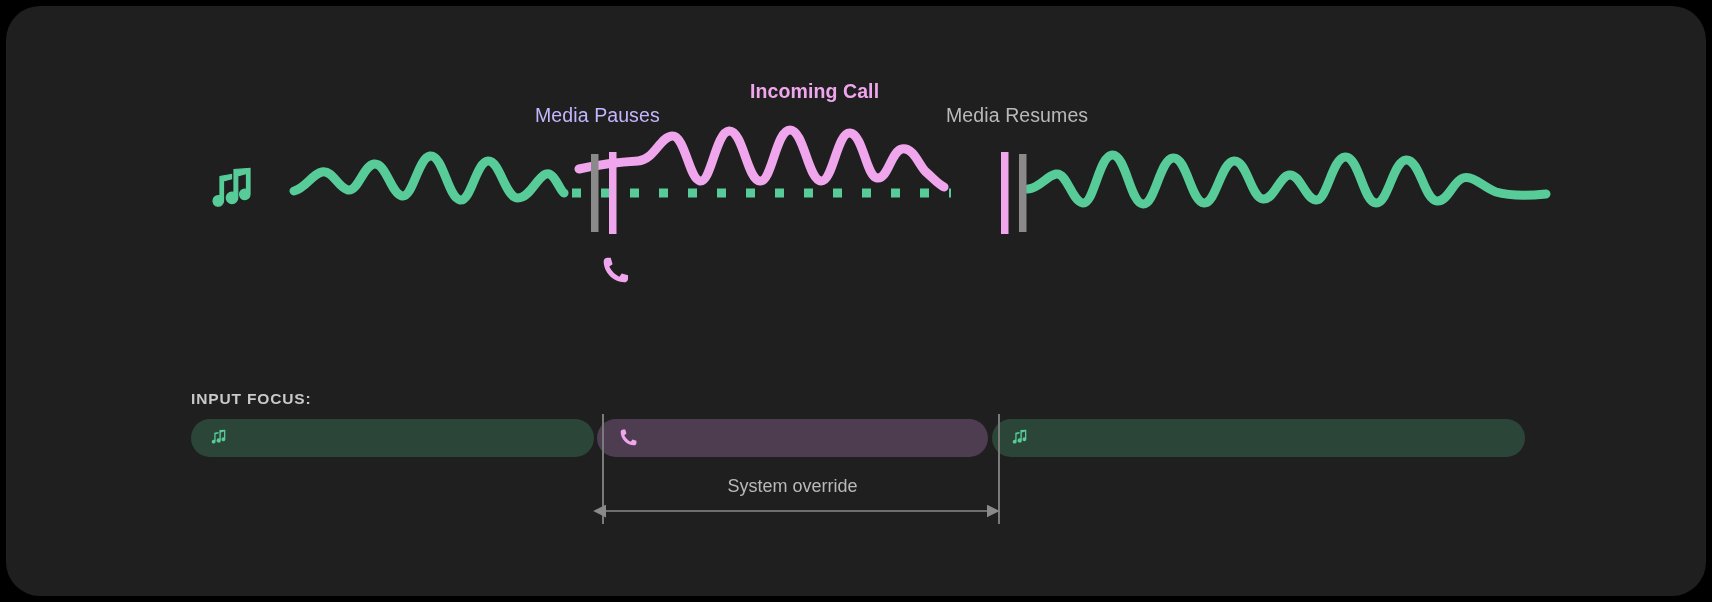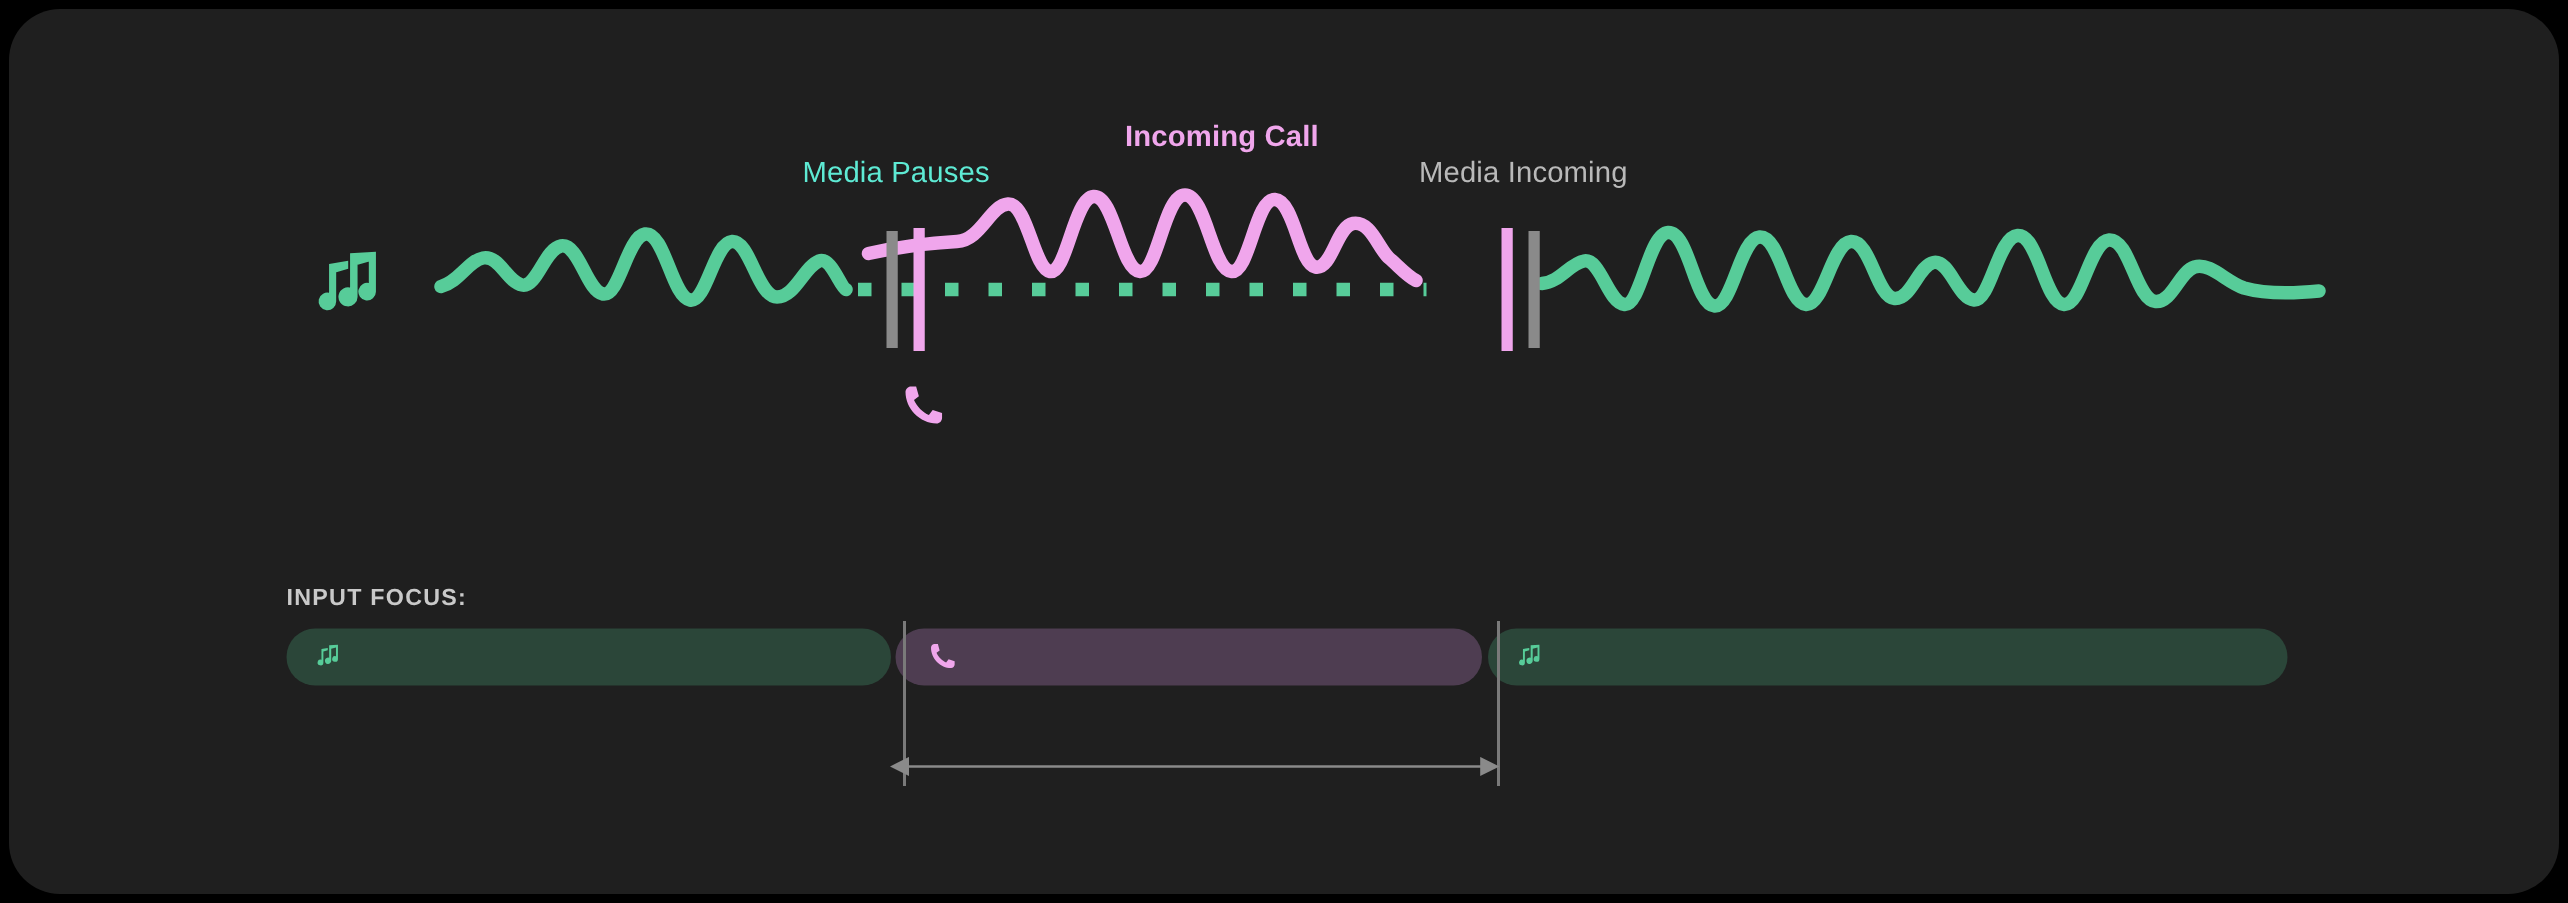--- a/index.html
+++ b/index.html
@@ -21,21 +21,21 @@
   #timeline{
     position:absolute;
     left:0; top:0; width:1700px; height:320px;
   }
   .lbl{
     position:absolute;
     white-space:nowrap;
     font-size:19.5px;
     letter-spacing:.1px;
   }
-  #lbl-pause{ left:529px; top:98px; color:#5eead4; }
+  #lbl-pause{ left:529px; top:98px; color:#c4b5fd; }
   #lbl-resume{ left:940px; top:98px; color:#b9b9b9; }
   #lbl-call{ left:744px; top:74px; color:#f0a6ec; font-weight:700; font-size:19.5px;}
   svg.wave{ position:absolute; left:0; top:0; }
   #phone-icon-mark{
     position:absolute; left:592px; top:248px;
     width:34px;height:34px;
   }
   #note-icon-mark{
     position:absolute; left:205px; top:155px;
     width:60px;height:60px;
@@ -73,21 +73,21 @@
 
     <svg id="note-icon-mark" viewBox="0 0 24 24">
       <g fill="#57cc99" stroke="#57cc99" stroke-width=".5">
         <path d="M9.2 3.4 L9.2 12.6 a2.3 2.3 0 1 0 1.5 2.1 L10.7 6.0 L14.2 5.0 L14.2 11.4 a2.1 2.1 0 1 0 1.4 2.0 L15.6 3.0 Z"></path>
         <path d="M3.6 6.2 L3.6 14.0 a2.1 2.1 0 1 0 1.4 1.95 L5.0 8.0 L8.2 7.1 L8.2 5.4 Z"></path>
       </g>
     </svg>
 
     <div class="lbl" id="lbl-pause">Media Pauses</div>
     <div class="lbl" id="lbl-call">Incoming Call</div>
-    <div class="lbl" id="lbl-resume">Media Incoming</div>
+    <div class="lbl" id="lbl-resume">Media Resumes</div>
 
     <svg class="wave" width="1700" height="320" viewBox="0 0 1700 320">
 
       <path fill="none" stroke="#57cc99" stroke-width="9" stroke-linecap="round" stroke-linejoin="round" d="M288 185
            C300 182 306 168 316 166 C327 164 332 182 342 184
            C352 186 357 160 368 158 C380 156 385 188 396 190
            C407 192 412 152 424 150 C437 148 442 192 454 194
            C465 196 470 156 482 155 C494 154 499 192 512 192
            C524 192 530 172 540 168 C548 165 554 185 558 187"></path>
 
@@ -150,20 +150,21 @@
         <g fill="#57cc99">
           <path d="M9.2 3.4 L9.2 12.6 a2.3 2.3 0 1 0 1.5 2.1 L10.7 6.0 L14.2 5.0 L14.2 11.4 a2.1 2.1 0 1 0 1.4 2.0 L15.6 3.0 Z"></path>
           <path d="M3.6 6.2 L3.6 14.0 a2.1 2.1 0 1 0 1.4 1.95 L5.0 8.0 L8.2 7.1 L8.2 5.4 Z"></path>
         </g>
       </svg>
     </div>
 
     <div class="vguide" id="vguide-l"></div>
     <div class="vguide" id="vguide-r"></div>
 
+    <div id="ovr-label">System override</div>
 
     <svg id="ovr-arrow" width="420" height="30" viewBox="0 0 420 30">
       <defs>
         <marker id="ah-l" markerWidth="10" markerHeight="10" refX="8" refY="4" orient="auto">
           <path d="M8,0 L0,4 L8,8 z" fill="#8a8a8a"></path>
         </marker>
         <marker id="ah-r" markerWidth="10" markerHeight="10" refX="2" refY="4" orient="auto">
           <path d="M0,0 L8,4 L0,8 z" fill="#8a8a8a"></path>
         </marker>
       </defs>

